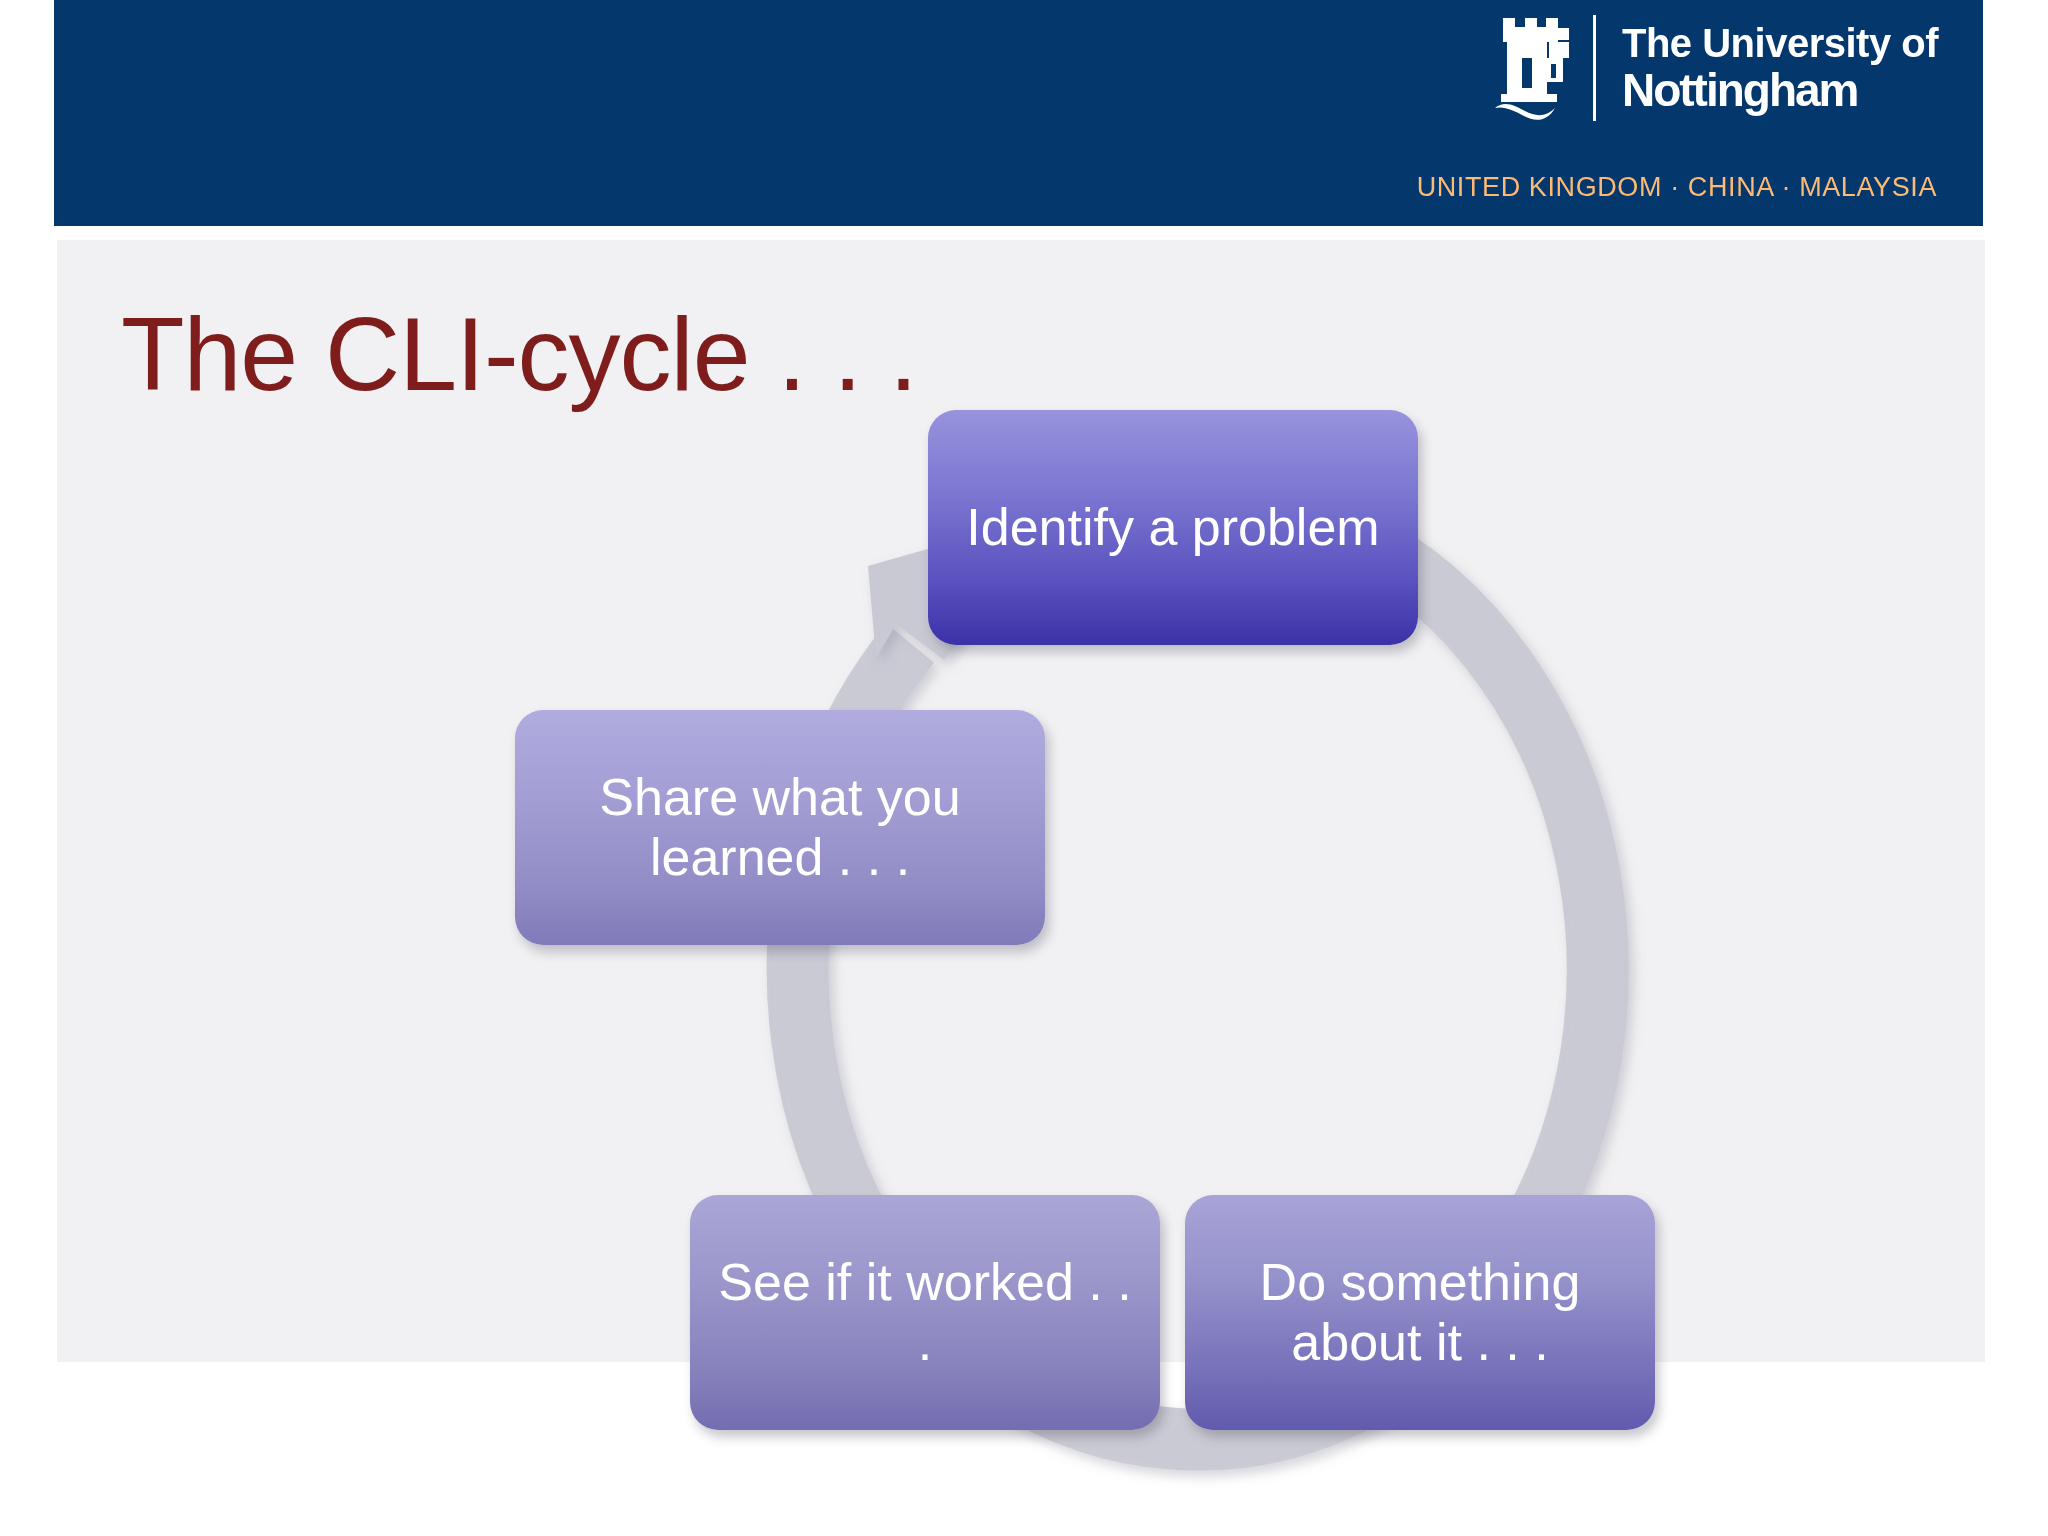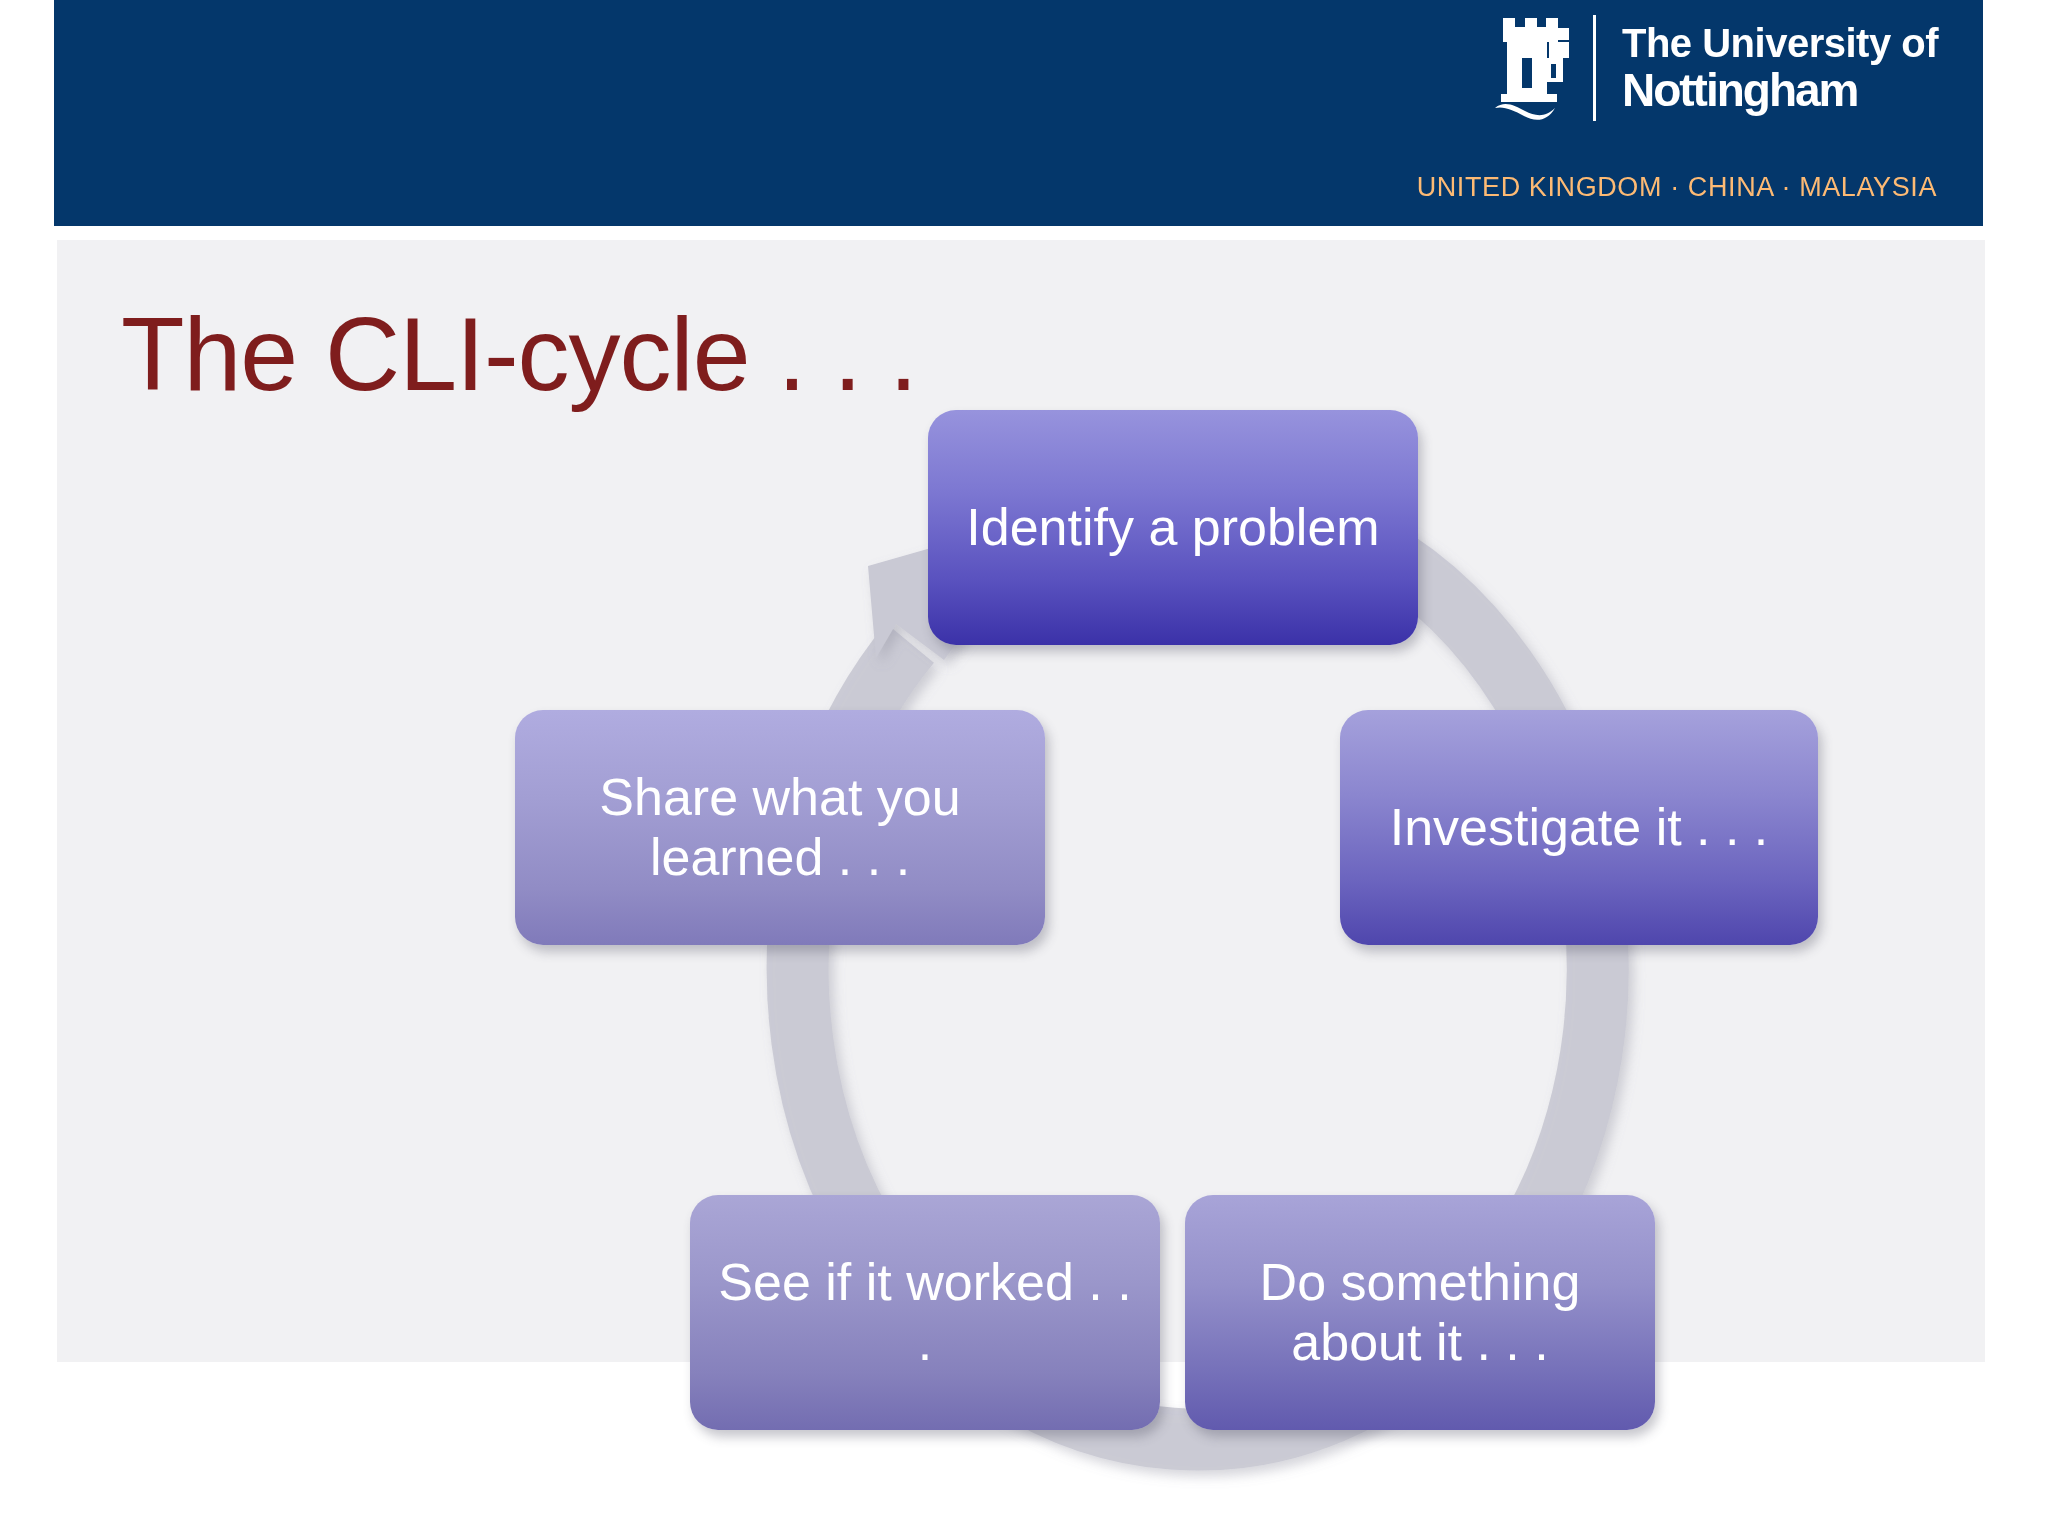--- a/index.html
+++ b/index.html
@@ -234,23 +234,20 @@
 
       <g filter="url(#ringShadow)">
         <path d="M 388 186 L 472 162 L 452 196 L 500 232 L 464 280 L 416 244 L 396 278 Z" fill="#c9c9d4"></path>
       </g>
     </svg>
 
     <div class="cycle-node" id="node-identify">
       <span class="node-label">Identify a problem</span>
     </div>
 
-    <div class="cycle-node" id="node-investigate">
-      <span class="node-label">Investigate it . . .</span>
-    </div>
 
     <div class="cycle-node" id="node-do-something">
       <span class="node-label">Do something about it . . .</span>
     </div>
 
     <div class="cycle-node" id="node-see-if-worked">
       <span class="node-label">See if it worked . . .</span>
     </div>
 
     <div class="cycle-node" id="node-share">

